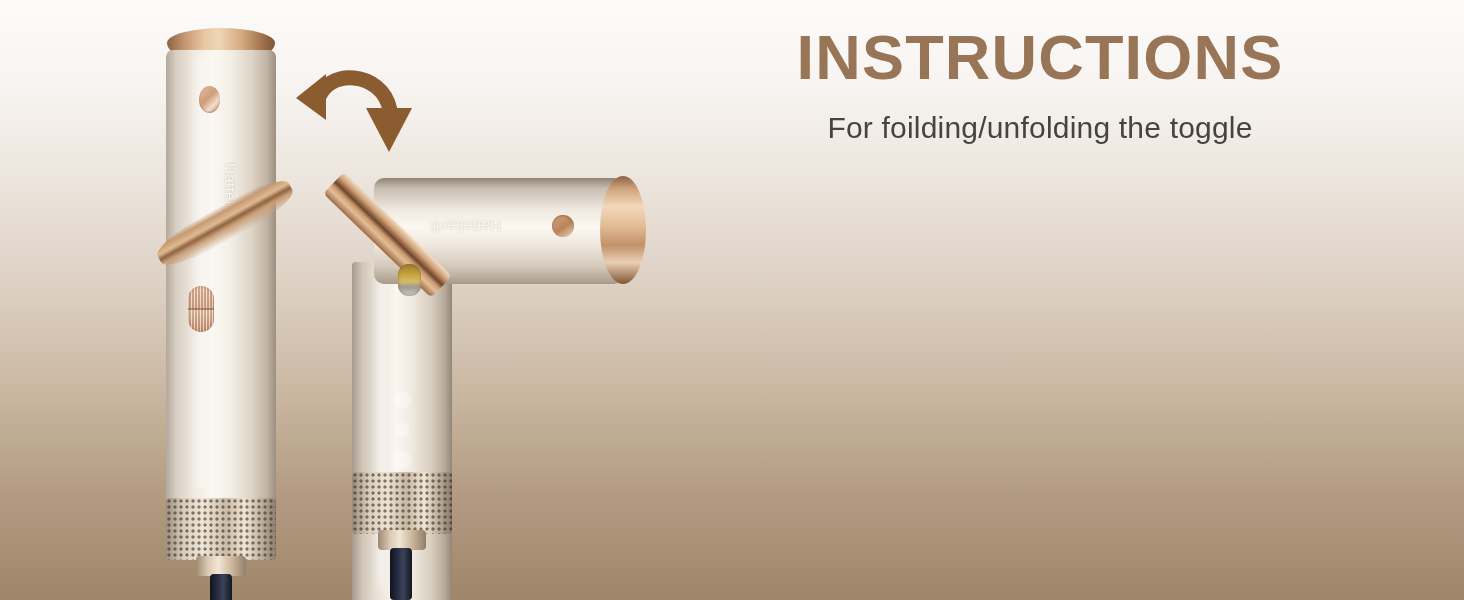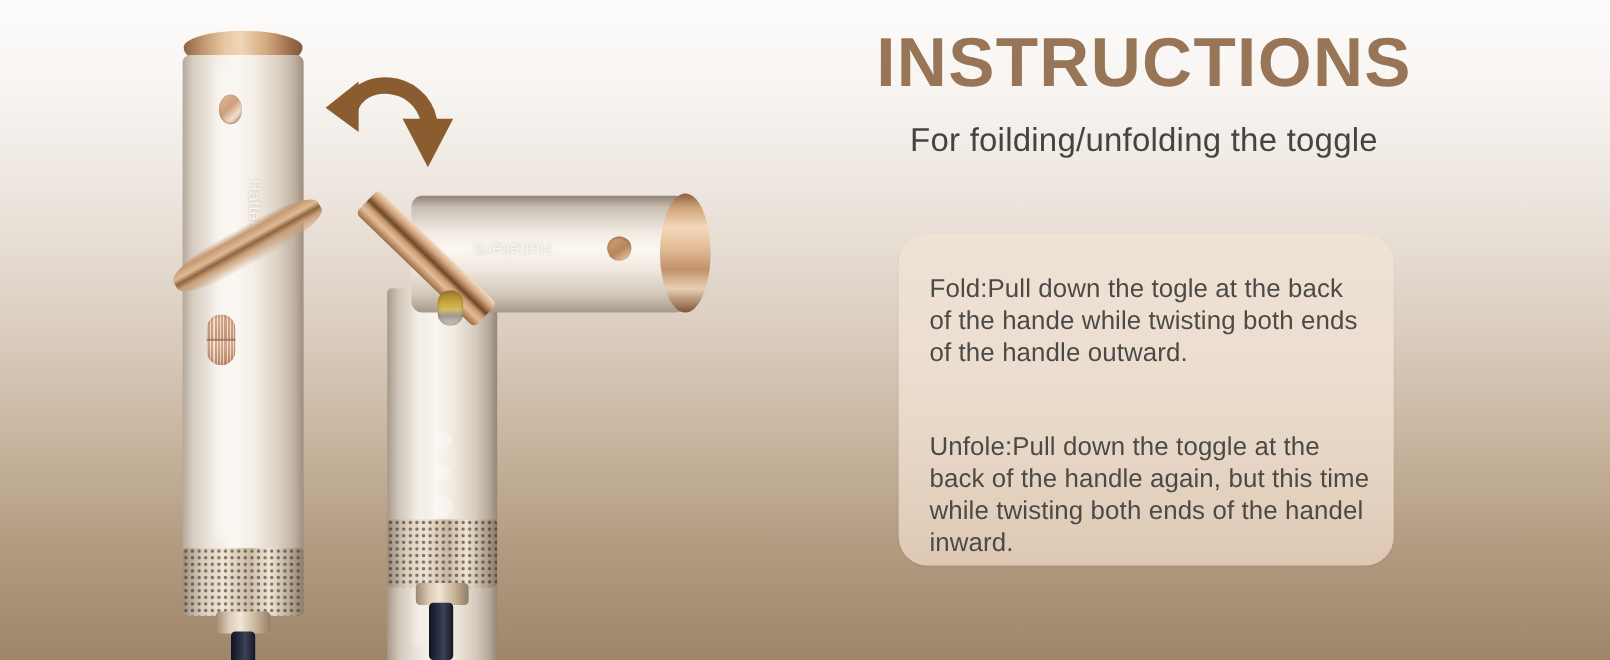--- a/index.html
+++ b/index.html
@@ -381,20 +381,16 @@
       <polygon points="30,22 30,68 0,46" fill="#8a5c2f"></polygon>
       <polygon points="70,56 116,56 93,100" fill="#8a5c2f"></polygon>
     </svg>
   </div>
 
   <div id="text-col">
 
     <div id="heading">INSTRUCTIONS</div>
     <div id="subheading">For foilding/unfolding the toggle</div>
 
-    <div id="note-box">
-      <div class="note-para" id="note-para-fold">Fold:Pull down the togle at the back of the hande while twisting both ends of the handle outward.</div>
-      <div class="note-para" id="note-para-unfold">Unfole:Pull down the toggle at the back of the handle again, but this time while twisting both ends of the handel inward.</div>
-    </div>
 
   </div>
 
 </div>
 
 </body></html>

